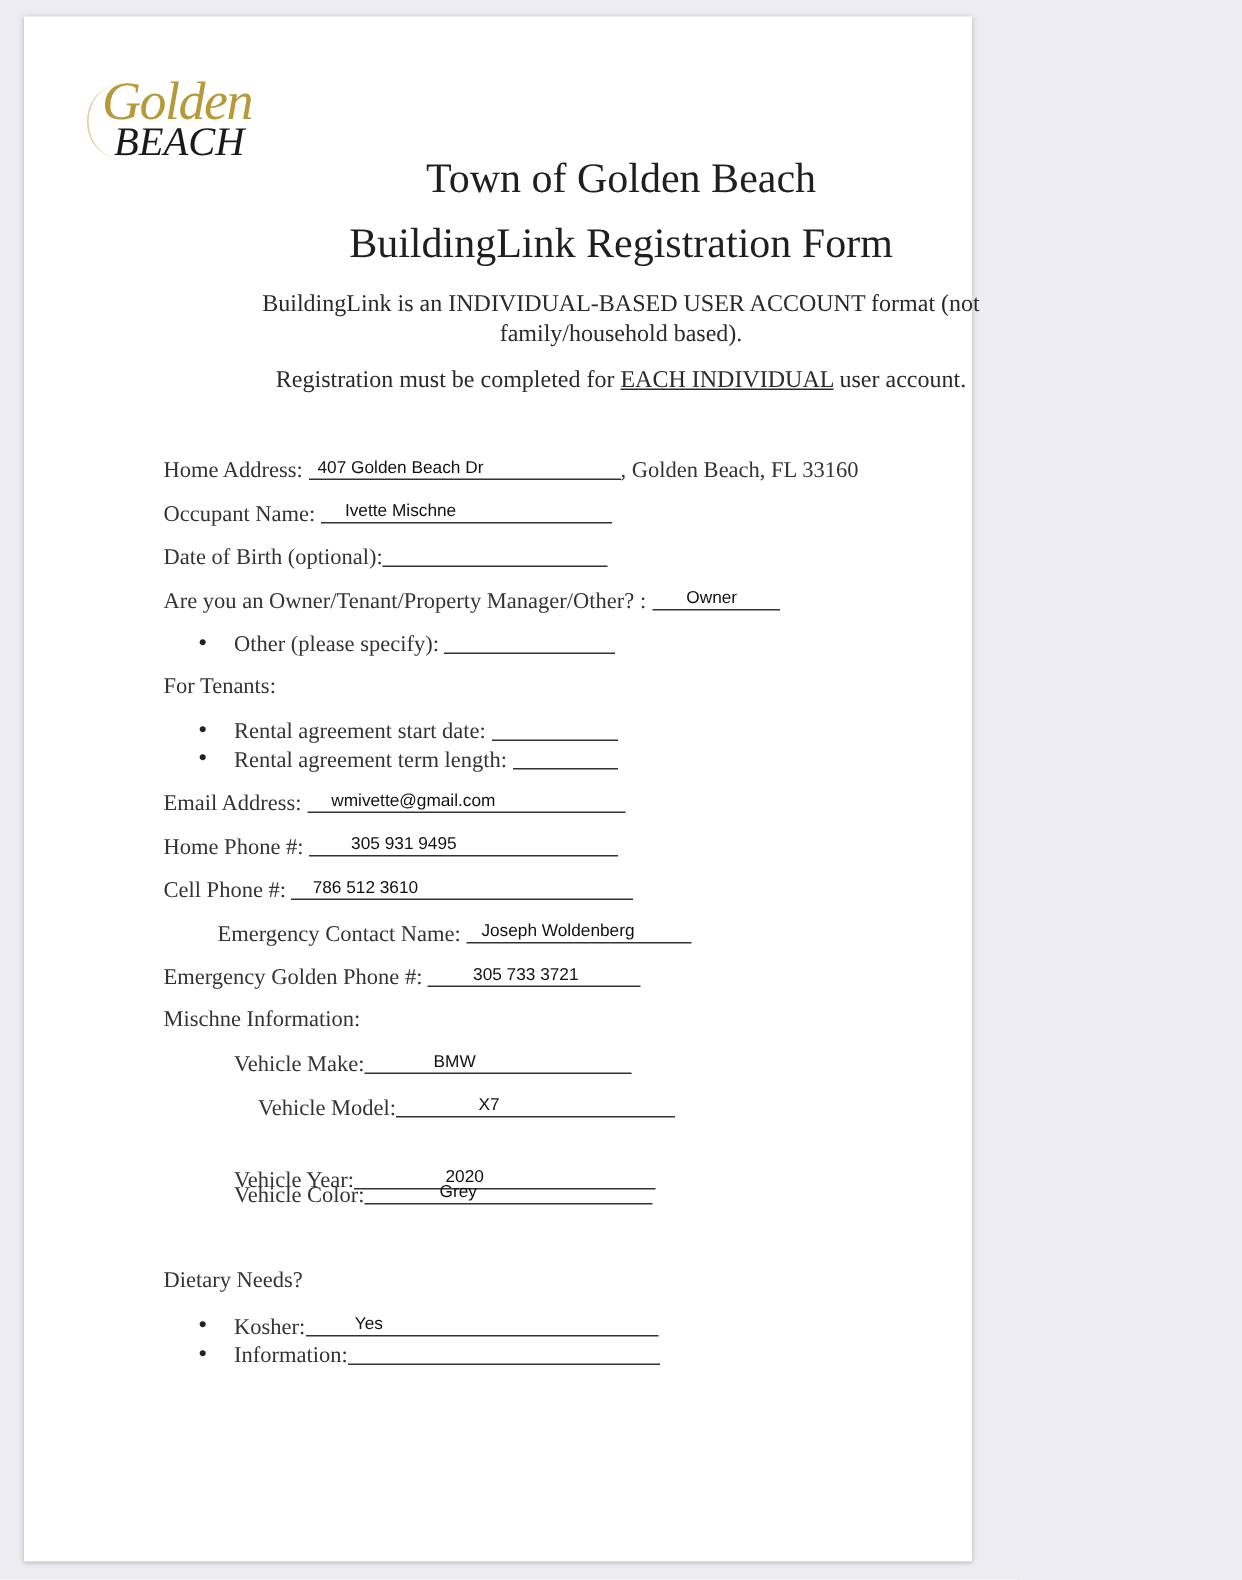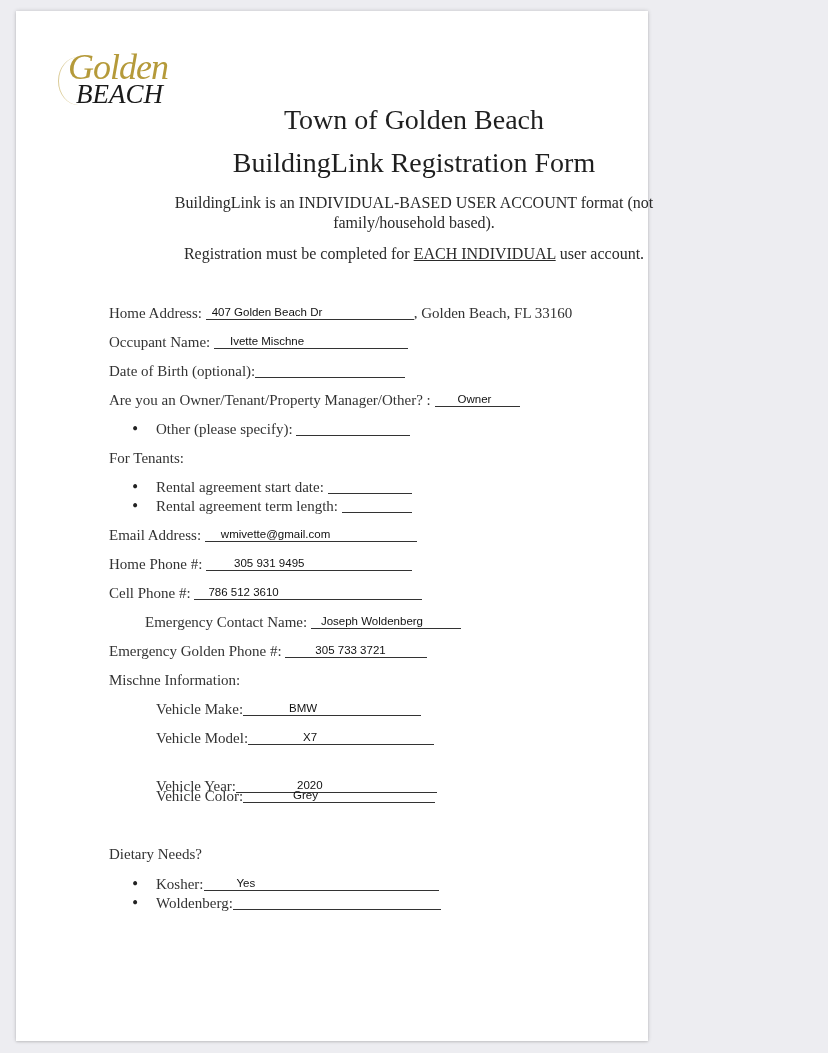--- a/index.html
+++ b/index.html
@@ -224,21 +224,21 @@
   </div>
 
   <div class="row" style="left:93px; top:660px;">Mischne Information:</div>
 
   <div class="row" style="left:140px; top:689px;">
     <span>Vehicle Make:</span><span class="field" style="width:178px;">
       <span class="val" style="left:46px;">BMW</span>
     </span>
   </div>
 
-  <div class="row" style="left:140px; top:718px;text-align:center;">
+  <div class="row" style="left:156px; top:718px;text-align:center;">
     <span>Vehicle Model:</span><span class="field" style="width:186px;">
       <span class="val" style="left:55px;">X7</span>
     </span>
   </div>
 
   <div class="row" style="left:140px; top:747px;margin-top:19px;">
     <span>Vehicle Year:</span><span class="field" style="width:201px;">
       <span class="val" style="left:61px;">2020</span>
     </span>
   </div>
@@ -253,18 +253,18 @@
 
   <div class="bullet" style="left:115px; top:865px;">•</div>
   <div class="row" style="left:140px; top:864px;">
     <span>Kosher:</span><span class="field" style="width:235px;">
       <span class="val" style="left:33px;">Yes</span>
     </span>
   </div>
 
   <div class="bullet" style="left:115px; top:884px;">•</div>
   <div class="row" style="left:140px; top:883px;">
-    <span>Woldenberg:</span><span class="field" style="width:208px;">
+    <span>Information:</span><span class="field" style="width:208px;">
       <span class="val" style="left:6px;"></span>
     </span>
   </div>
 
 </div>
 
 </body></html>

